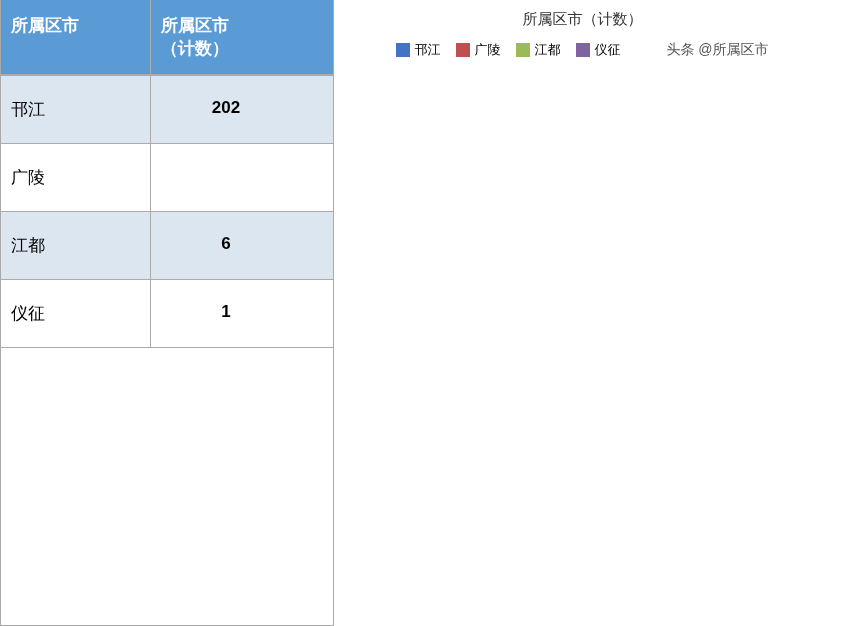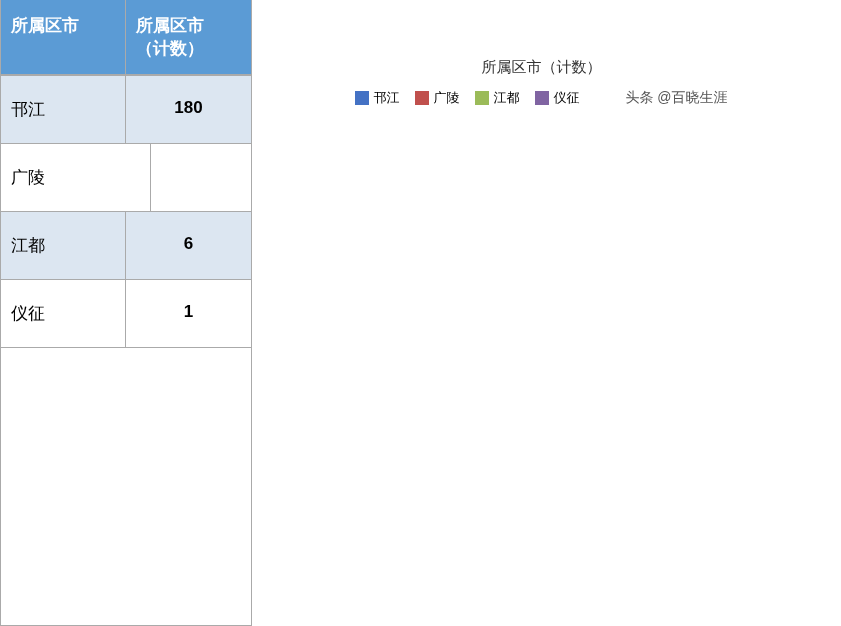--- a/index.html
+++ b/index.html
@@ -7,21 +7,21 @@
       width: 841px;
       height: 626px;
       background: #fff;
       font-family: 'SimSun', 'Microsoft YaHei', sans-serif;
       display: flex;
       overflow: hidden;
     }
 
     
     .table-section {
-      width: 252px;
+      width: 334px;
       flex-shrink: 0;
       border: 1px solid #aaa;
       border-top: none;
     }
     .table-header {
       display: flex;
       background: #5b9bd5;
       color: #fff;
       font-size: 17px;
       font-weight: bold;
@@ -59,21 +59,20 @@
       font-weight: bold;
     }
 
     
     .chart-section {
       flex: 1;
       padding: 10px 20px 20px 10px;
       display: flex;
       flex-direction: column;
       align-items: center;
-      margin-top: 48px;
     }
     .chart-title {
       font-size: 15px;
       color: #333;
       margin-bottom: 8px;
       align-self: center;
     }
     .chart-container {
       position: relative;
       width: 460px;
@@ -112,21 +111,21 @@
 <body>
 
 <div class="table-section">
   <div class="table-header">
     <div class="col1">所属区市</div>
     <div class="col2">所属区市<br>（计数）</div>
   </div>
   <div id="table-body">
       <div class="table-row">
       <div class="col1">邗江</div>
-      <div class="col2">180</div>
+      <div class="col2">202</div>
     </div>
       <div class="table-row">
       <div class="col1">广陵</div>
     </div>
       <div class="table-row">
       <div class="col1">江都</div>
       <div class="col2">6</div>
     </div>
       <div class="table-row">
       <div class="col1">仪征</div>
@@ -147,15 +146,15 @@
       <span>广陵</span>
     </div>
     <div class="legend-item">
       <span class="legend-color" style="background:#9BBB59"></span>
       <span>江都</span>
     </div>
     <div class="legend-item">
       <span class="legend-color" style="background:#8064A2"></span>
       <span>仪征</span>
     </div>
-    <span class="watermark">头条 @百晓生涯</span>
+    <span class="watermark">头条 @所属区市</span>
   </div>
 </div>
 
 </body></html>

